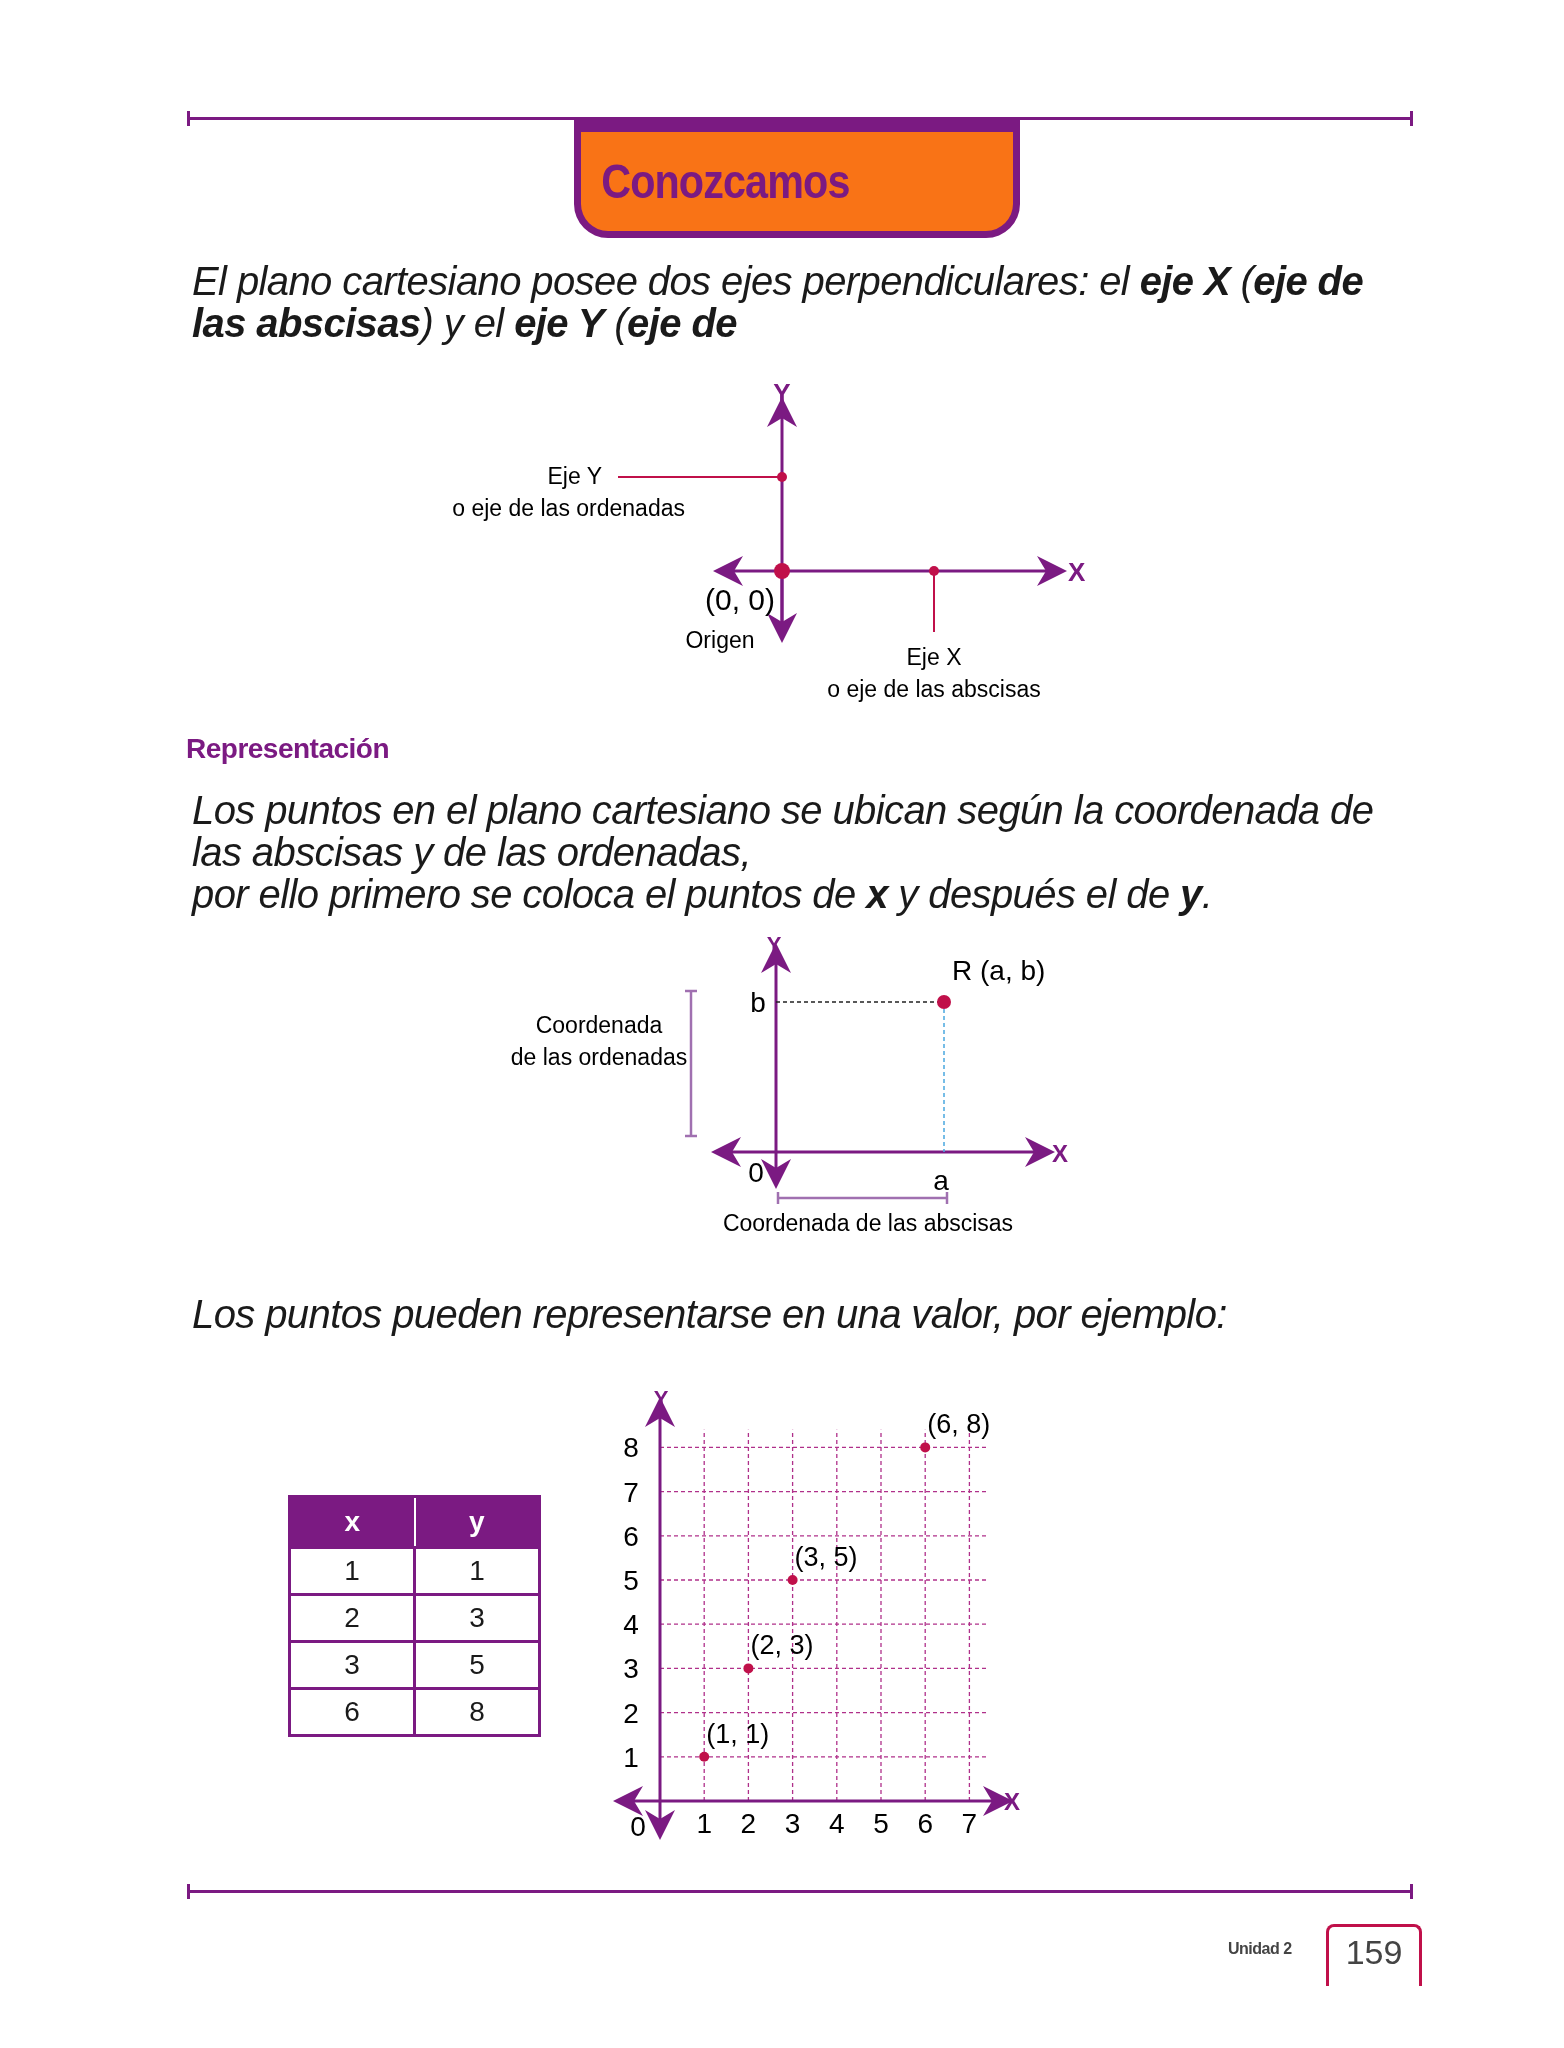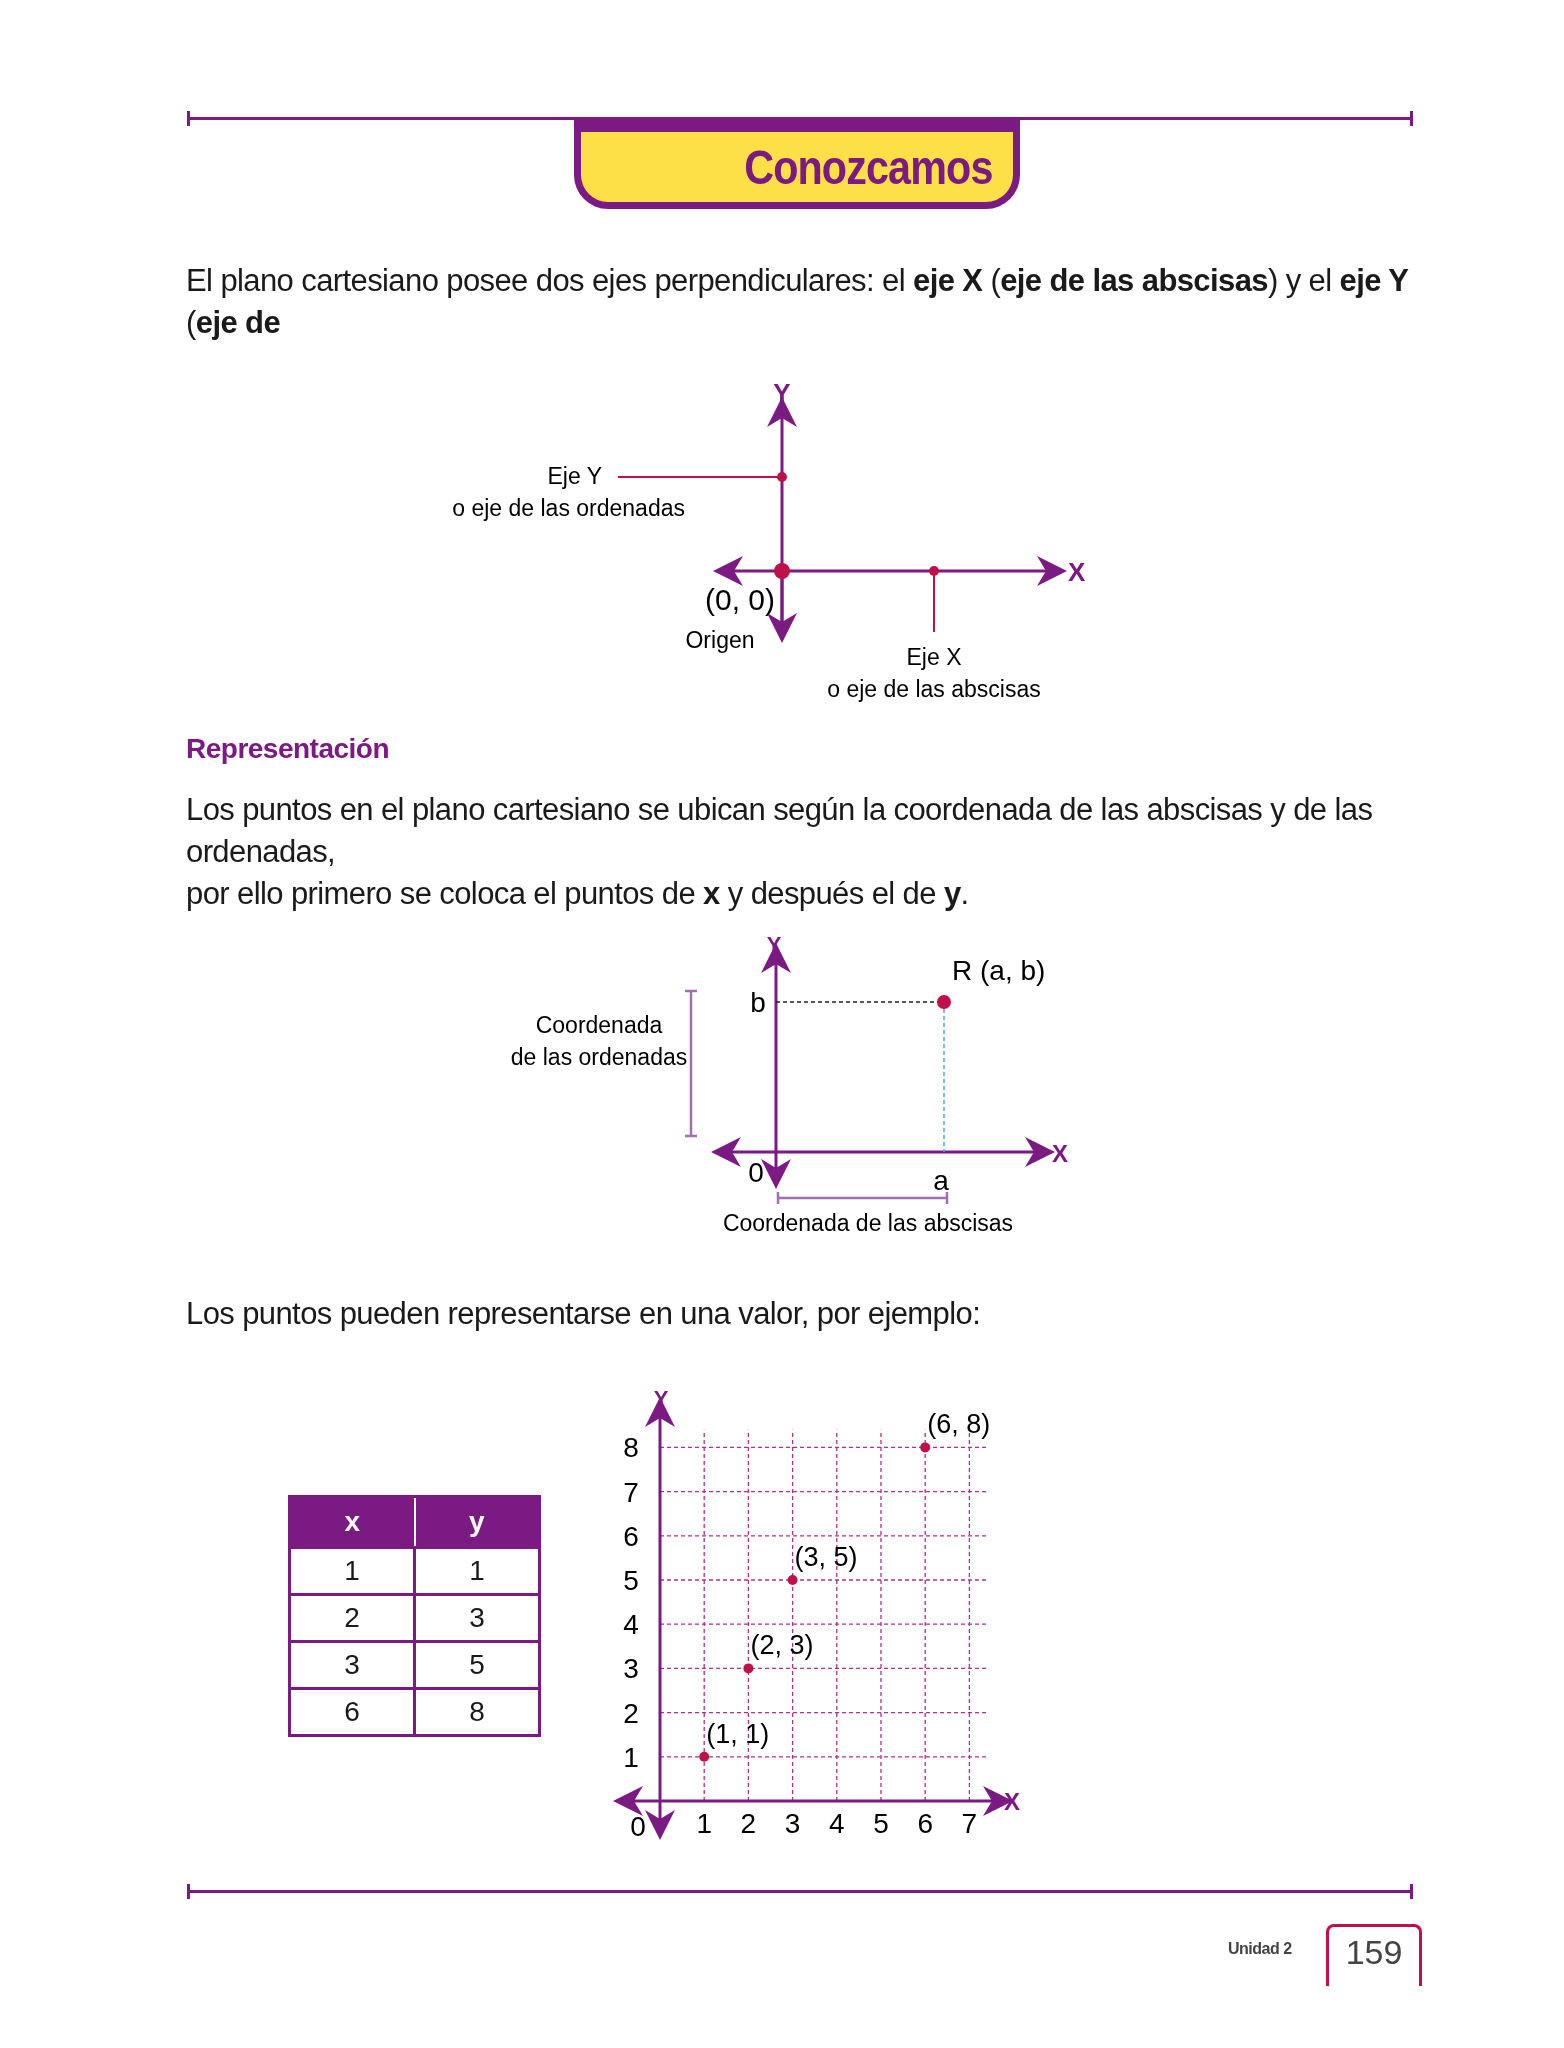--- a/index.html
+++ b/index.html
@@ -1,22 +1,22 @@
 <!DOCTYPE html>
 <html><head>
 <meta charset="utf-8">
 <style>
   html,body{margin:0;padding:0;background:#fff;}
   body{width:1564px;height:2048px;position:relative;overflow:hidden;font-family:"Liberation Sans",sans-serif;color:#1a1a1a;}
   .rule{position:absolute;height:3px;background:#7b1a82;}
   .rule::before,.rule::after{content:"";position:absolute;top:-6px;width:3px;height:15px;background:#7b1a82;}
   .rule::before{left:0;} .rule::after{right:0;}
-  .title-tab{position:absolute;left:574px;top:118px;width:446px;height:91px;border:7px solid #7b1a82;border-top:14px solid #7b1a82;border-radius:0 0 34px 34px;box-sizing:border-box;background:#fde047;display:flex;align-items:center;justify-content:flex-end;}
+  .title-tab{position:absolute;left:574px;top:118px;width:446px;height:120px;border:7px solid #7b1a82;border-top:14px solid #7b1a82;border-radius:0 0 34px 34px;box-sizing:border-box;background:#f97316;display:flex;align-items:center;justify-content:flex-start;}
   .title-tab span{font-weight:bold;font-size:48px;color:#7b1a82;letter-spacing:-1px;transform:scaleX(0.86);display:inline-block;}
-  .para{position:absolute;left:186px;width:1225px;font-size:31px;line-height:42px;letter-spacing:-0.6px;transform-origin:left top;}
+  .para{position:absolute;left:192px;width:1225px;font-size:40px;line-height:42px;letter-spacing:-0.6px;transform-origin:left top;font-style:italic;}
   .para b{font-weight:bold;}
   .heading{position:absolute;left:186px;font-size:28px;font-weight:bold;color:#7b1a82;letter-spacing:-0.5px;}
   svg text{font-family:"Liberation Sans",sans-serif;}
   .tbl{position:absolute;left:288px;top:1495px;border-collapse:collapse;border:3px solid #7b1a82;}
   .tbl th{background:#7b1a82;color:#fff;font-size:28px;font-weight:bold;width:120px;height:46px;border-left:2px solid #fff;}
   .tbl th:first-child{border-left:none;}
   .tbl td{border:3px solid #7b1a82;text-align:center;font-size:28px;width:120px;height:42px;}
   .footer-unit{position:absolute;left:1228px;top:1940px;font-size:16px;color:#444;font-weight:bold;letter-spacing:-0.5px;}
   .page-box{position:absolute;left:1326px;top:1924px;width:96px;height:62px;border:3px solid #c0104a;border-bottom:none;border-radius:8px 8px 0 0;box-sizing:border-box;display:flex;justify-content:center;align-items:flex-start;}
   .page-box span{font-size:34px;color:#444;margin-top:6px;}

